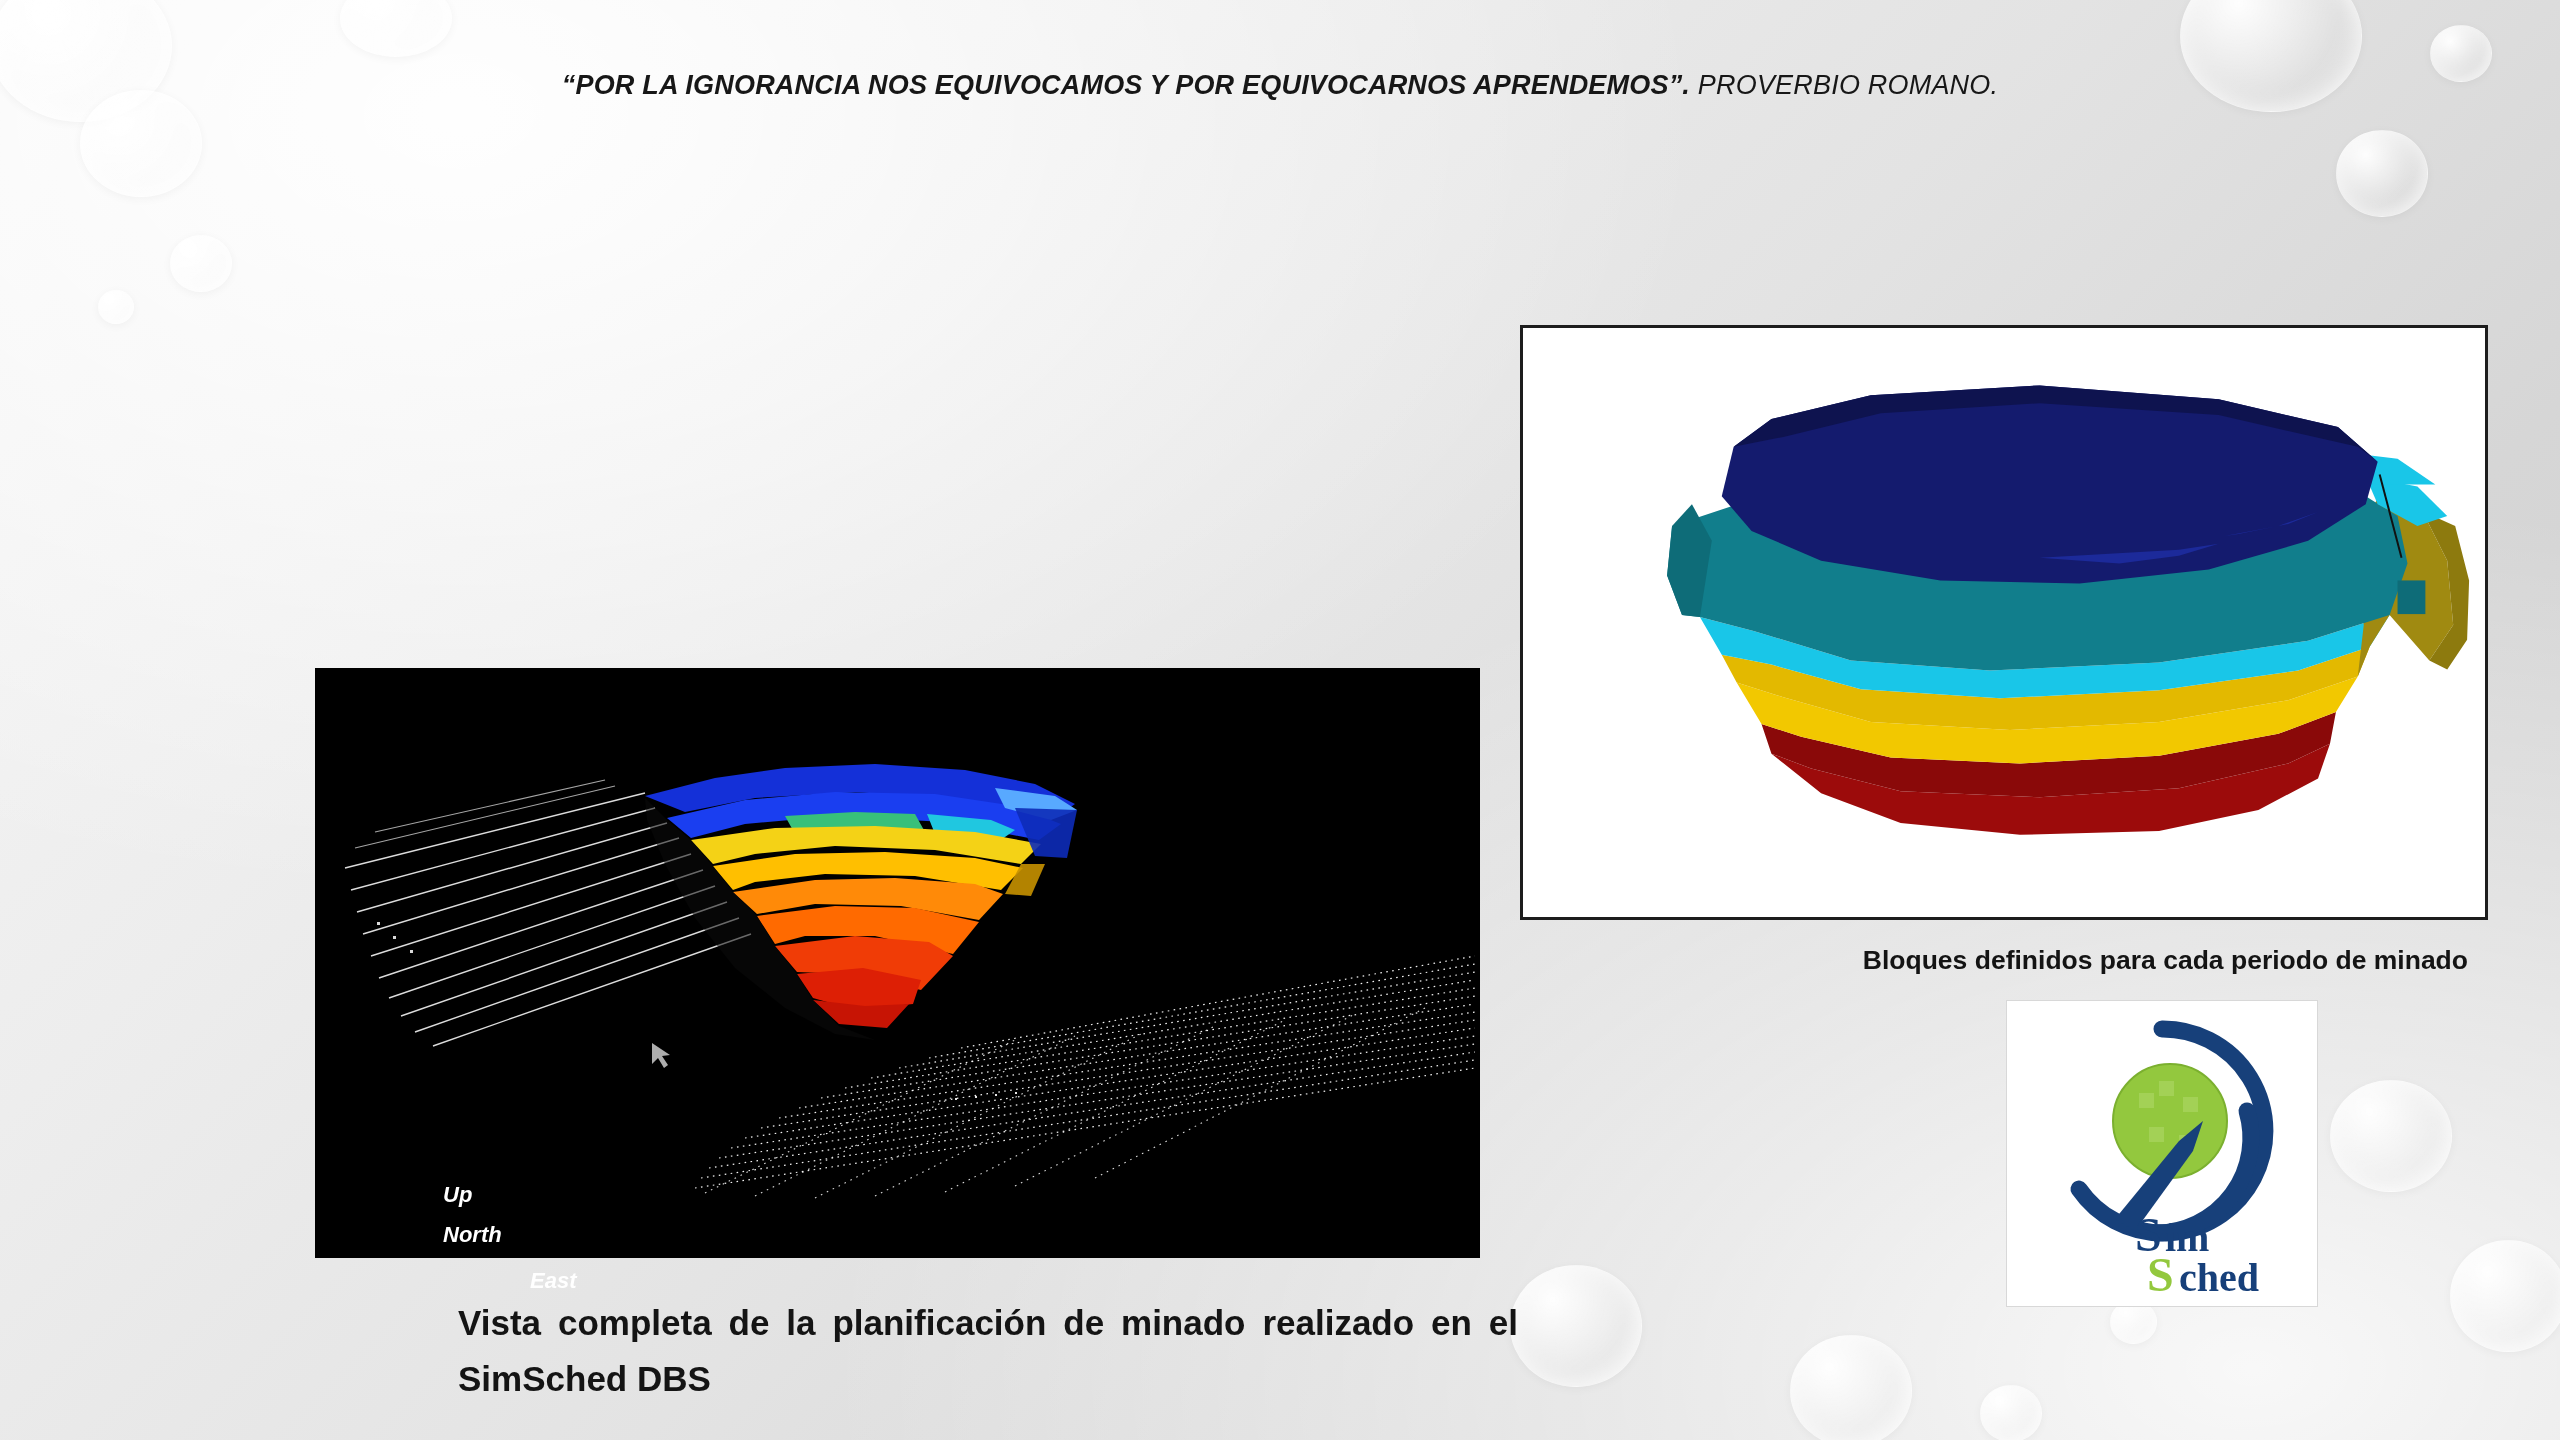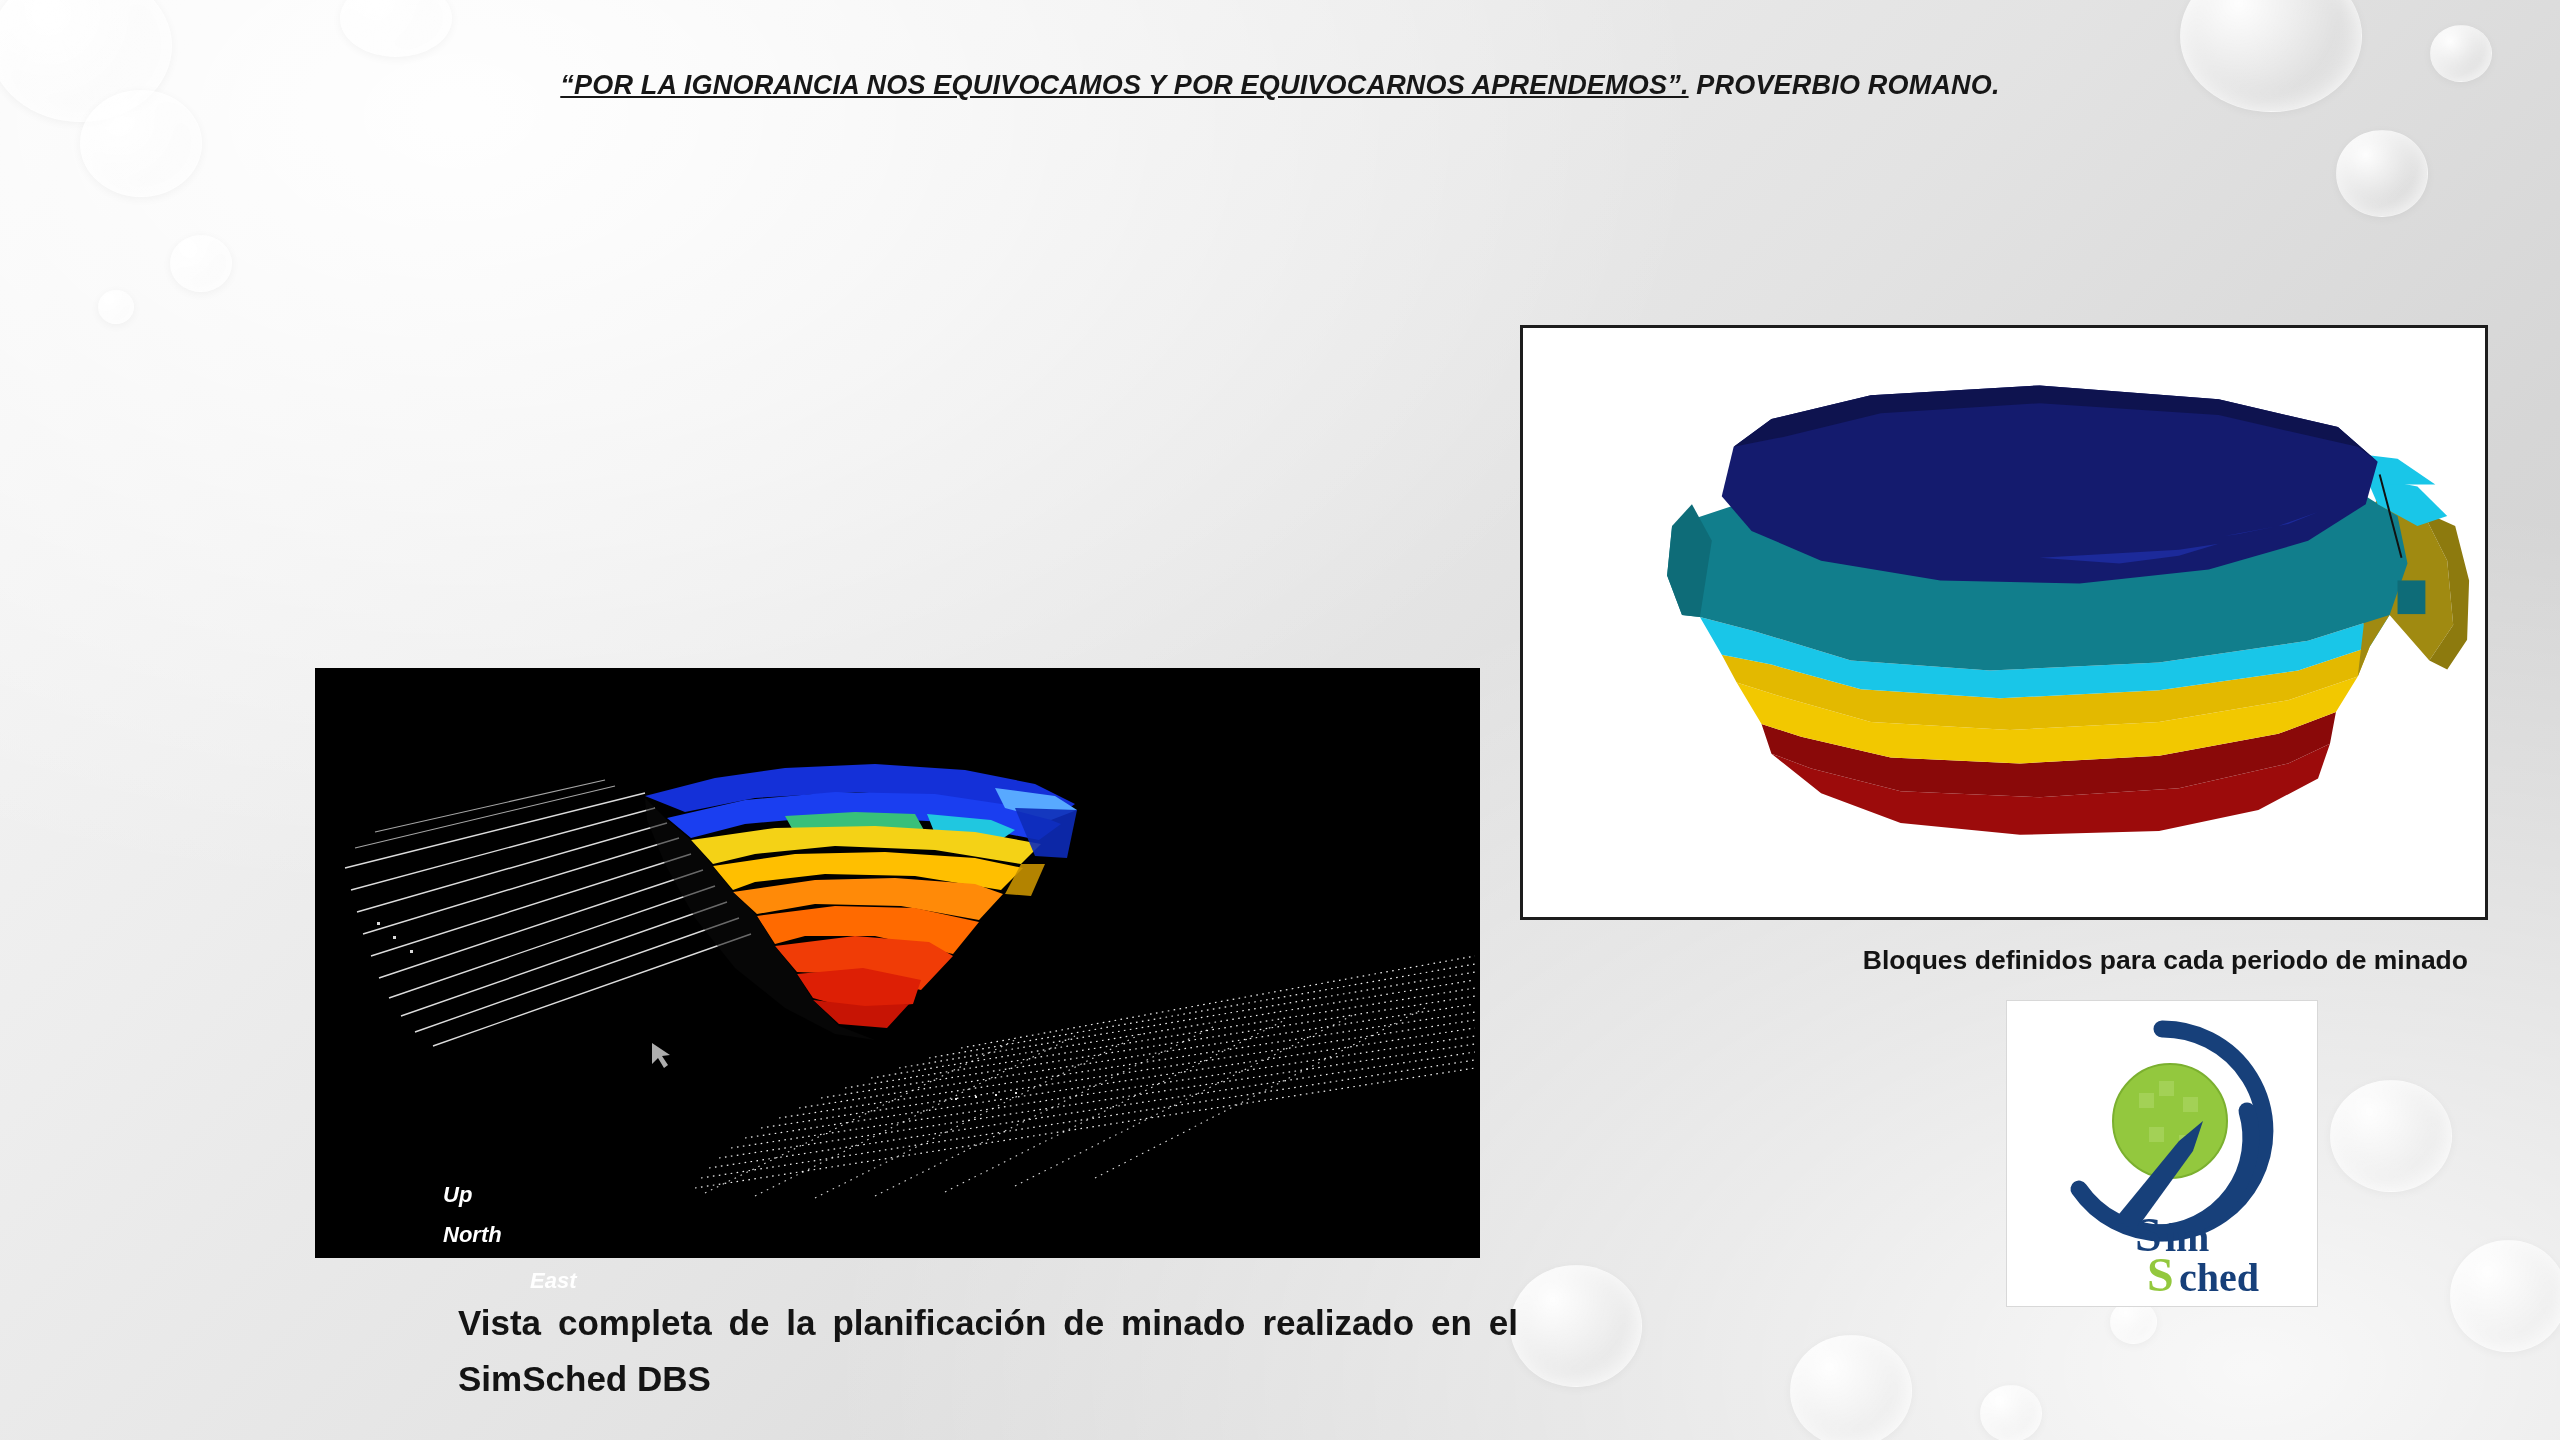--- a/index.html
+++ b/index.html
@@ -40,25 +40,24 @@
     right: 0;
     top: 70px;
     text-align: center;
     font-size: 27px;
     letter-spacing: 0.2px;
     color: #171717;
   }
   .quote .q-italic {
     font-style: italic;
     font-weight: 700;
-    text-decoration: underline;
   }
   .quote .q-strong {
     font-style: italic;
-    font-weight: 700;
+    font-weight: 400;
     margin-top: 12px;
   }
 
   
   .title-bar {
     position: absolute;
     left: 218px;
     top: 170px;
     width: 2122px;
     height: 85px;

